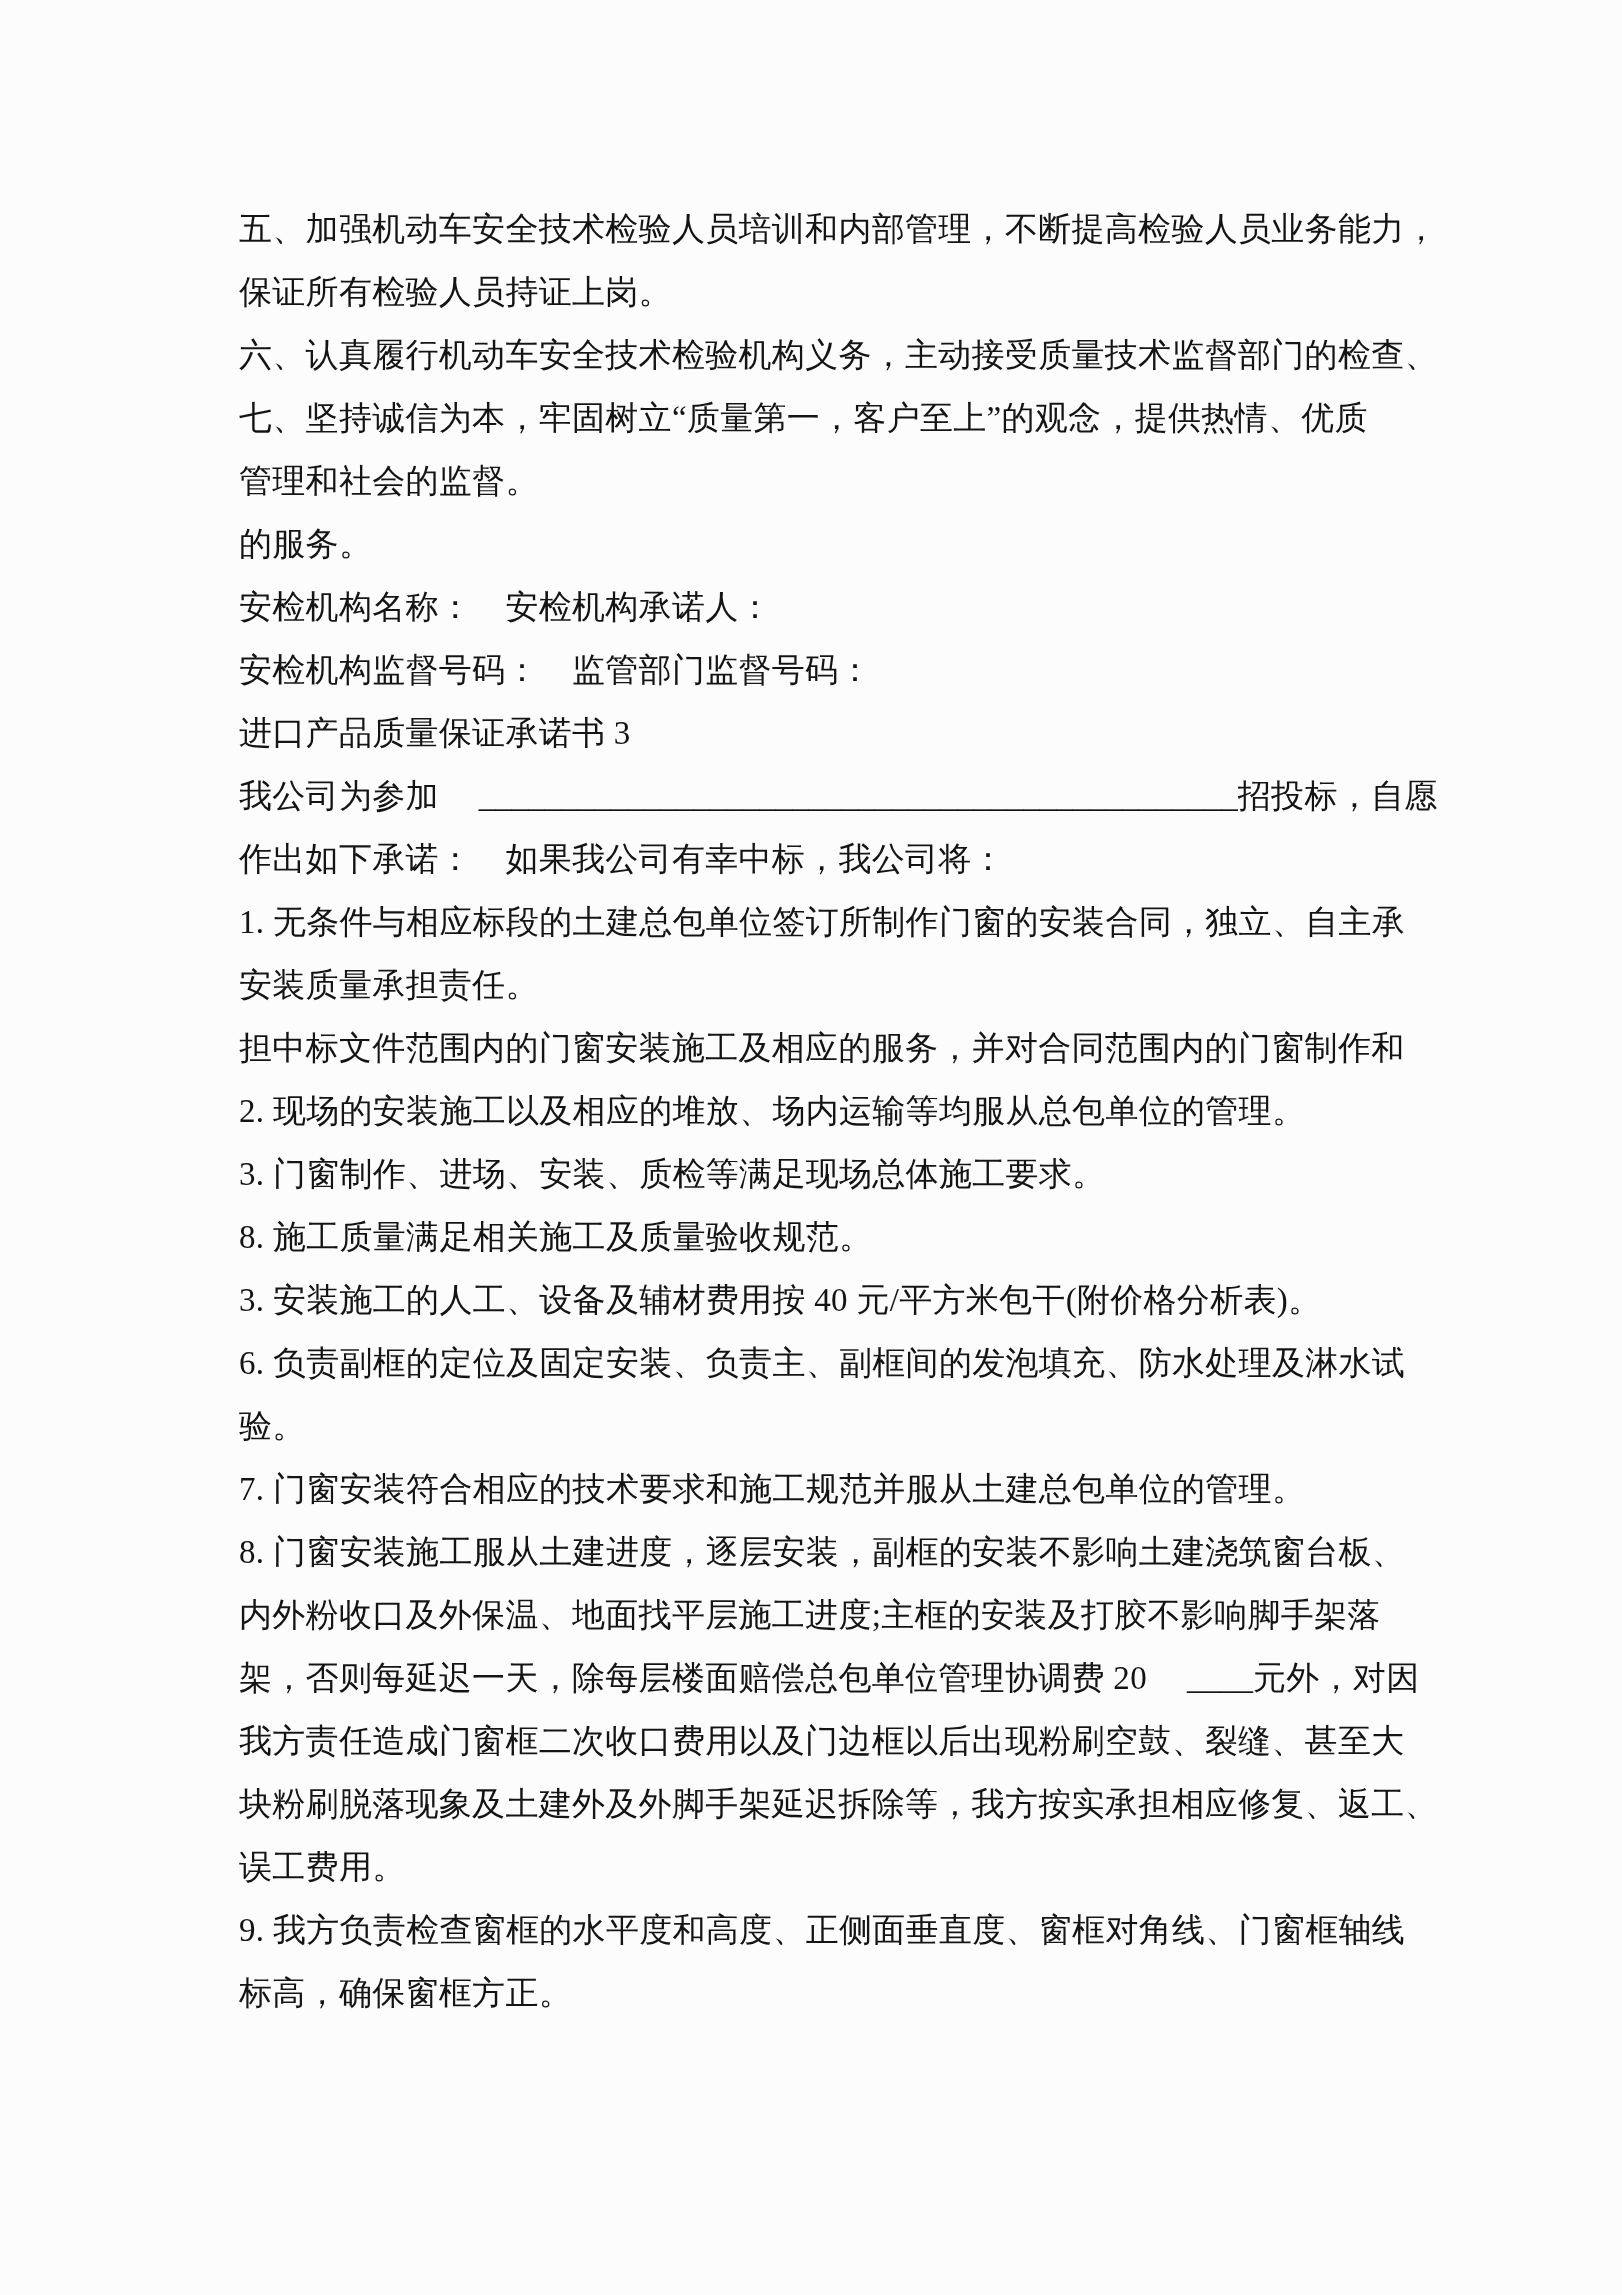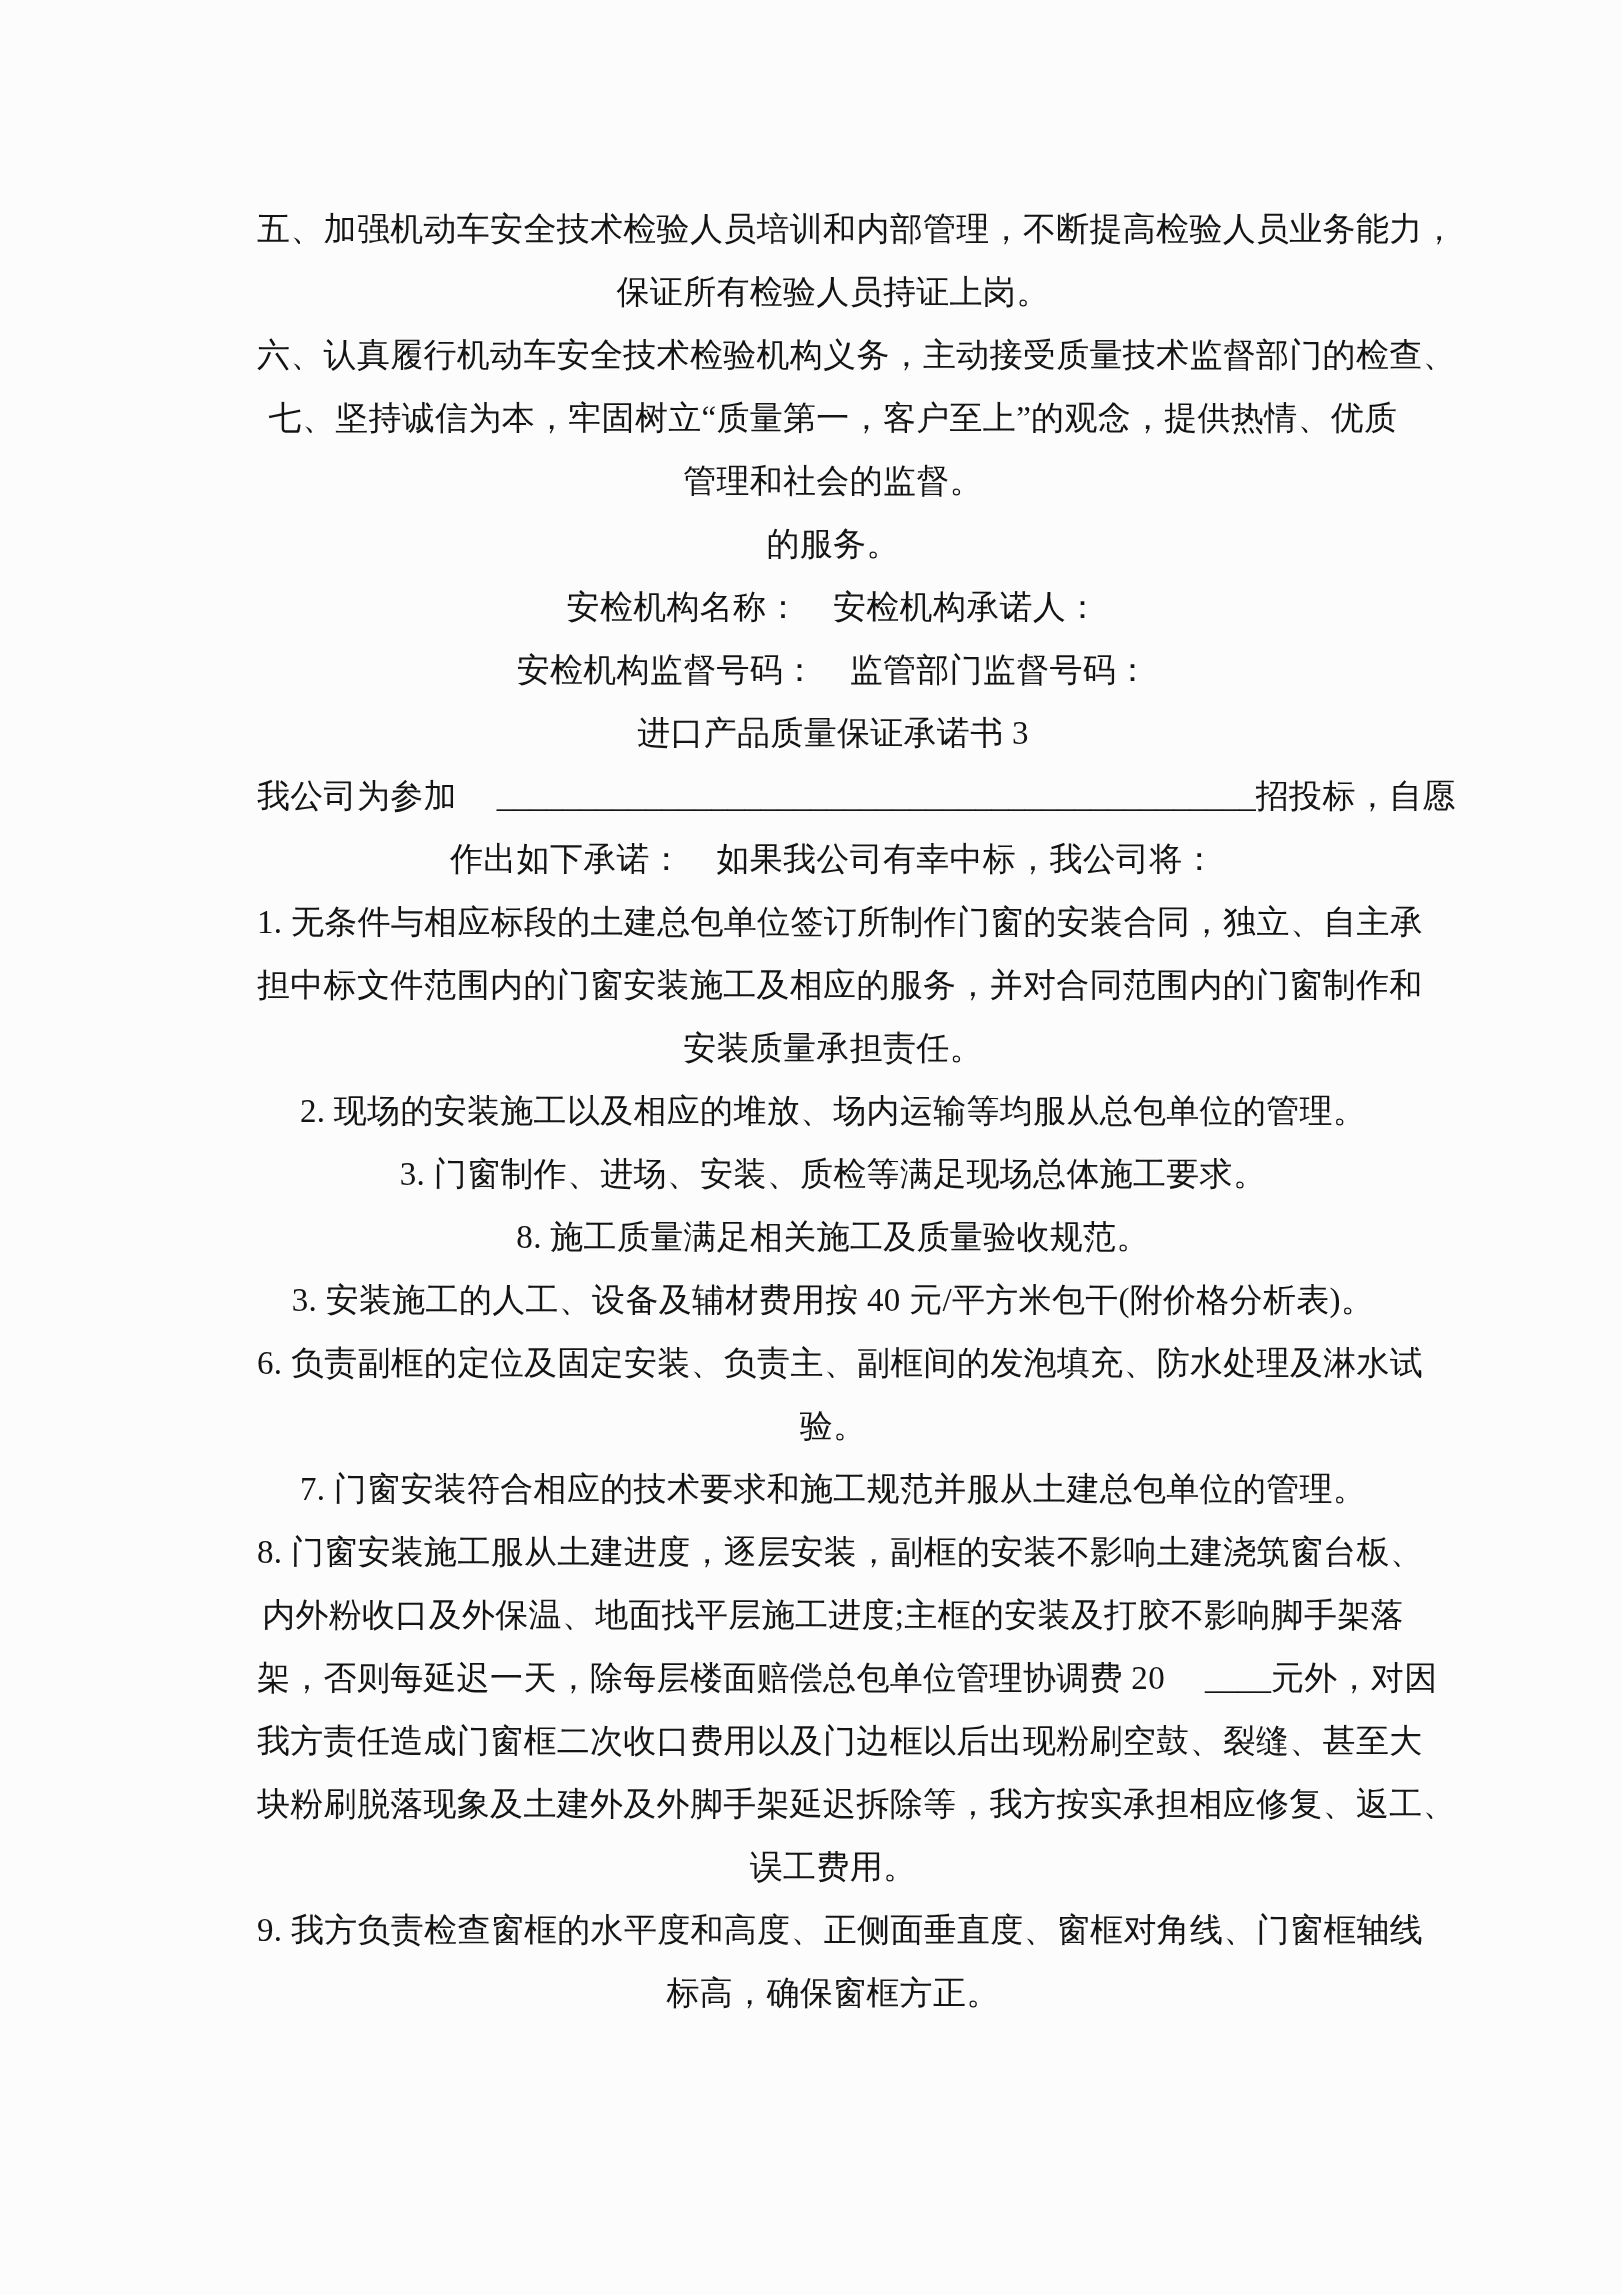--- a/index.html
+++ b/index.html
@@ -11,24 +11,23 @@
   }
   .page {
     position: relative;
     width: 1623px;
     height: 2295px;
     background: #fcfcfc;
     overflow: hidden;
   }
   .content {
     position: absolute;
-    left: 257px;
+    left: 239px;
     top: 198px;
     width: 1152px;
-    text-align: center;
   }
   .line {
     font-size: 33px;
     line-height: 63px;
     color: #141414;
     white-space: pre;
     letter-spacing: 0.3px;
   }
   .blank {
     letter-spacing: 0;
@@ -45,22 +44,22 @@
     <div class="line">六、认真履行机动车安全技术检验机构义务，主动接受质量技术监督部门的检查、</div>
     <div class="line">七、坚持诚信为本，牢固树立“质量第一，客户至上”的观念，提供热情、优质</div>
     <div class="line">管理和社会的监督。</div>
     <div class="line">的服务。</div>
     <div class="line">安检机构名称：　安检机构承诺人：</div>
     <div class="line">安检机构监督号码：　监管部门监督号码：</div>
     <div class="line">进口产品质量保证承诺书 3</div>
     <div class="line"><span>我公司为参加</span><span class="blank">______________________________________________</span><span>招投标，自愿</span></div>
     <div class="line">作出如下承诺：　如果我公司有幸中标，我公司将：</div>
     <div class="line">1. 无条件与相应标段的土建总包单位签订所制作门窗的安装合同，独立、自主承</div>
+    <div class="line">安装质量承担责任。</div>
     <div class="line">担中标文件范围内的门窗安装施工及相应的服务，并对合同范围内的门窗制作和</div>
-    <div class="line">安装质量承担责任。</div>
     <div class="line">2. 现场的安装施工以及相应的堆放、场内运输等均服从总包单位的管理。</div>
     <div class="line">3. 门窗制作、进场、安装、质检等满足现场总体施工要求。</div>
     <div class="line">8. 施工质量满足相关施工及质量验收规范。</div>
     <div class="line">3. 安装施工的人工、设备及辅材费用按 40 元/平方米包干(附价格分析表)。</div>
     <div class="line">6. 负责副框的定位及固定安装、负责主、副框间的发泡填充、防水处理及淋水试</div>
     <div class="line">验。</div>
     <div class="line">7. 门窗安装符合相应的技术要求和施工规范并服从土建总包单位的管理。</div>
     <div class="line">8. 门窗安装施工服从土建进度，逐层安装，副框的安装不影响土建浇筑窗台板、</div>
     <div class="line">内外粉收口及外保温、地面找平层施工进度;主框的安装及打胶不影响脚手架落</div>
     <div class="line"><span>架，否则每延迟一天，除每层楼面赔偿总包单位管理协调费 20</span><span class="blank">____</span><span>元外，对因</span></div>

